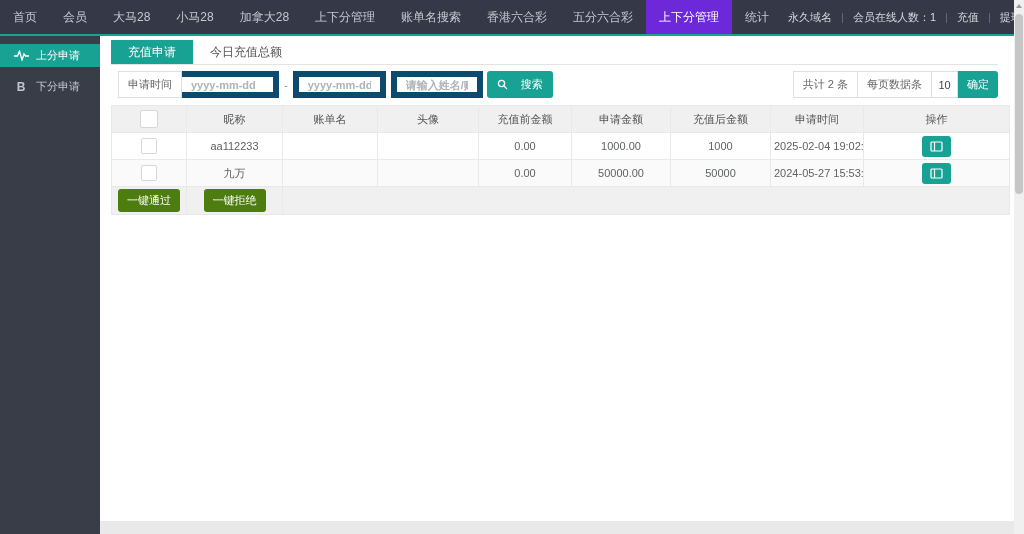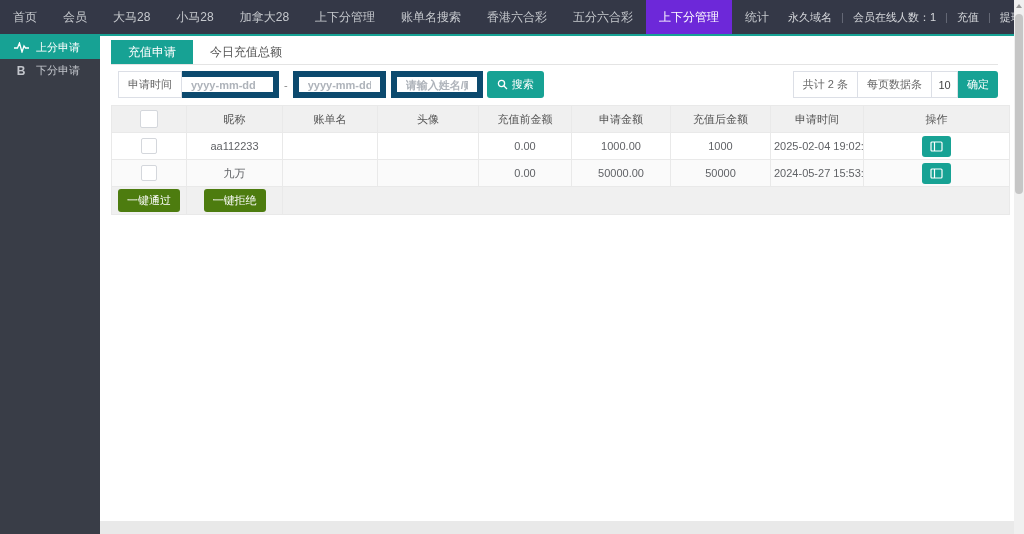--- a/index.html
+++ b/index.html
@@ -13,21 +13,21 @@
   .nav-item { display:flex; align-items:center; padding:0 13px; font-size:12px;
     color:#c6c9ce; cursor:pointer; white-space:nowrap; }
   .nav-item.active { background:#6d28d9; color:#fff; }
   .nav-right { display:flex; align-items:center; padding-right:18px; font-size:11px; color:#d6d8dc; }
   .nav-right .lnk { padding:0 6px; white-space:nowrap; cursor:pointer; }
   .nav-right .sep { color:#6a6f7c; padding:0 3px; }
 
   
   .sidebar { position:absolute; left:0; top:36px; width:100px; height:498px; background:#393d47; }
   .side-item { height:23px; display:flex; align-items:center; gap:7px; padding-left:13px;
-    font-size:11px; color:#c2c5cb; cursor:pointer; }
+    font-size:11px; color:#c2c5cb; cursor:pointer;margin-top:8px; }
   .side-item.active { background:#17a294; color:#fff; }
   .side-icon { width:16px; display:flex; justify-content:center; align-items:center; }
   .b-glyph { font-weight:bold; font-size:12px; }
 
   
   .main { position:absolute; left:100px; top:36px; width:914px; height:498px; background:#fff;
     padding:4px 16px 0 11px; }
 
   
   .tabs { display:flex; border-bottom:1px solid #e4e4e4; height:25px; }
@@ -42,21 +42,21 @@
     font-size:11px; color:#666; padding:0 9px; white-space:nowrap; }
   .cell + .cell { border-left:none; }
   .inp { height:27px; border:6px solid #0c4a6e; font-size:11px; color:#444; padding:0 9px;
     outline:none; font-family:inherit;font-weight:bold; }
   .inp::placeholder { color:#aeb3ba; }
   .date1 { width:97px; border-left:none; }
   .date2 { width:93px; margin-left:5px; }
   .dash { font-size:11px; color:#888; margin-left:5px; }
   .search-inp { width:92px; margin-left:5px; }
   .btn-teal { height:27px; background:#17a294; color:#fff; border:none; border-radius:3px;
-    font-size:11px; display:flex; align-items:center; gap:4px; padding:0 10px; cursor:pointer;
+    font-size:11px; display:flex; align-items:center; gap:13px; padding:0 10px; cursor:pointer;
     font-family:inherit; }
   .search-btn { margin-left:4px; }
   .pg-input { width:26px; height:27px; border:1px solid #dcdfe6; border-left:none; text-align:center;
     font-size:11px; color:#444; outline:none; font-family:inherit; }
   .confirm-btn { border-radius:0 3px 3px 0; padding:0 9px; }
 
   
   table { margin-top:7px; border-collapse:collapse; table-layout:fixed; width:898px; }
   th, td { border:1px solid #e9e9e9; font-size:11px; font-weight:normal; color:#606266;
     text-align:center; height:27px; padding:0 3px; overflow:hidden; white-space:nowrap; }

